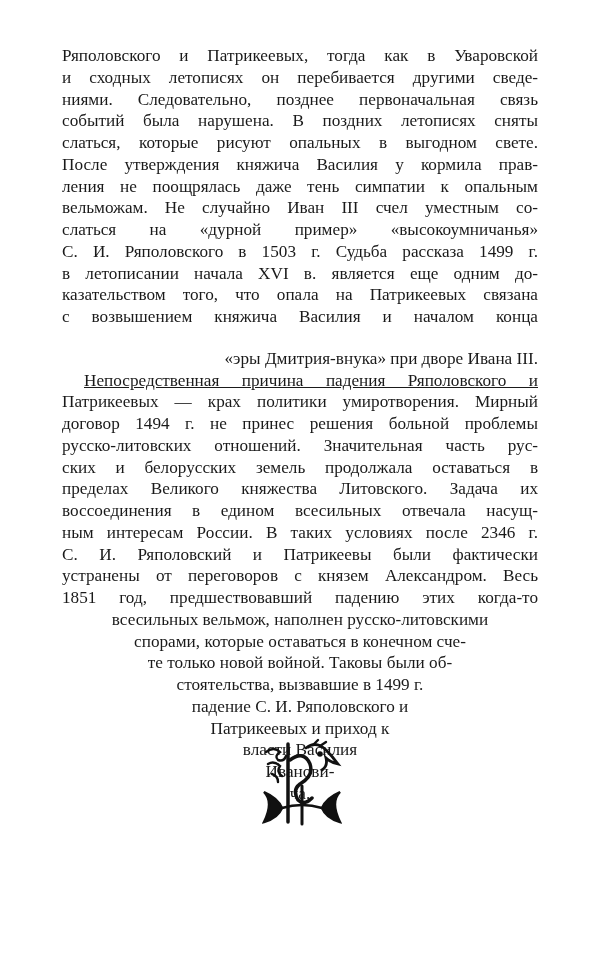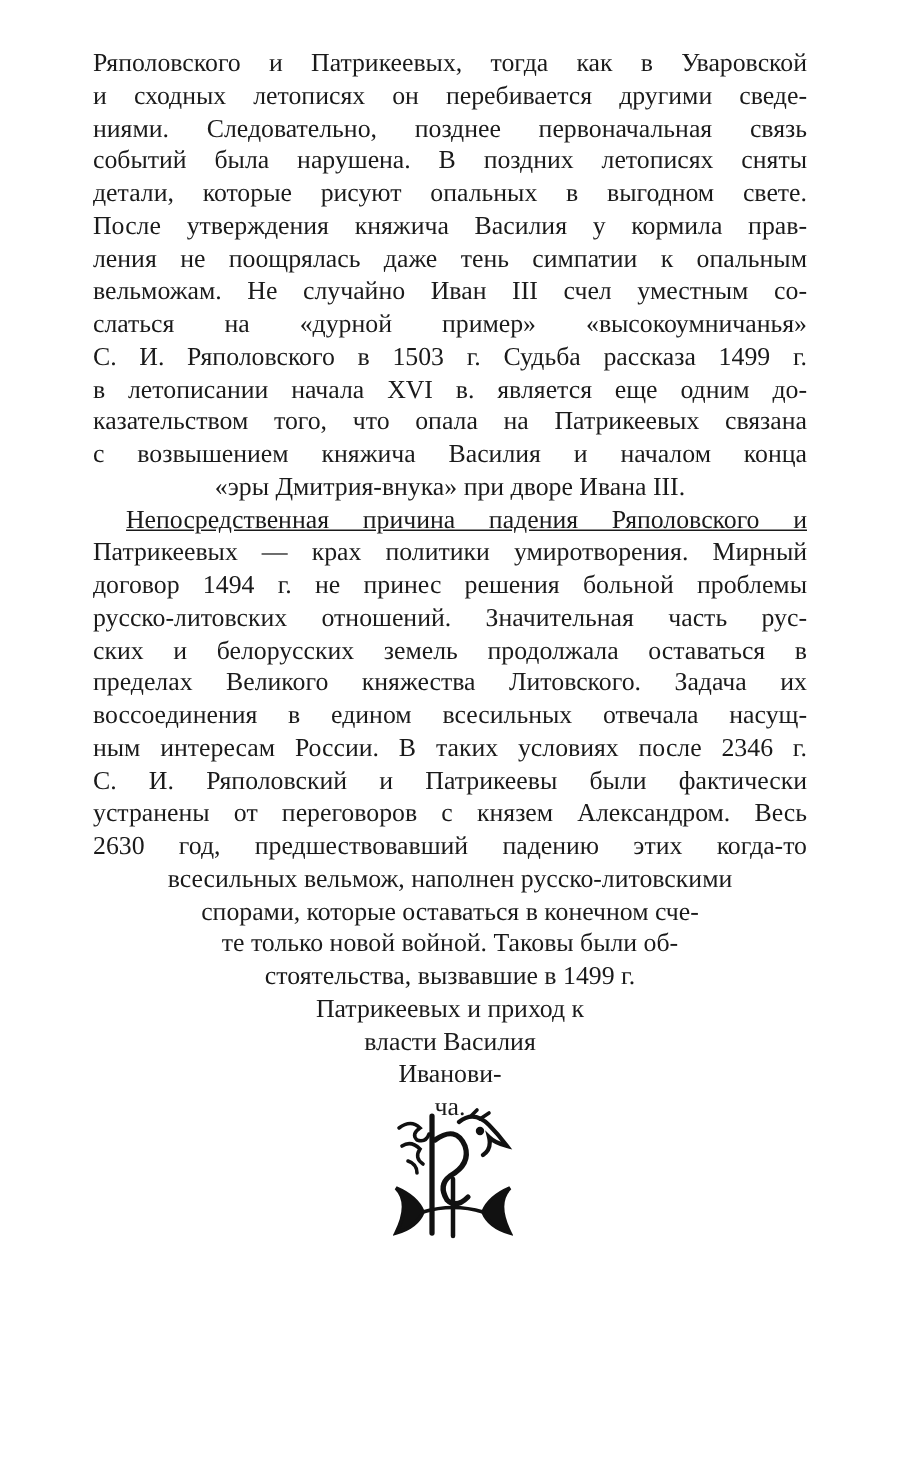--- a/index.html
+++ b/index.html
@@ -1,34 +1,34 @@
 <!DOCTYPE html>
 <html><head>
 <meta charset="utf-8">
 <style>
   html, body { margin:0; padding:0; background:#ffffff; }
   body { width:600px; height:974px; position:relative; overflow:hidden; }
-  .page { position:absolute; left:62px; top:31px; width:476px; font-family:"Liberation Serif","DejaVu Serif",serif; font-size:17.2px; color:#1a1a1a; }
+  .page { position:absolute; left:62px; top:45px; width:476px; font-family:"Liberation Serif","DejaVu Serif",serif; font-size:17.2px; color:#1a1a1a; }
   .line { height:21.75px; line-height:21.75px; white-space:nowrap; }
   .j { text-align:justify; text-align-last:justify; }
-  .last { text-align:center; }
+  .last { text-align:right;margin-top:20px; }
   .indent { padding-left:22px;text-decoration:underline; }
   .c { text-align:center; }
   .ornament { position:absolute; left:262px; top:738px; width:80px; height:92px; }
 </style>
 </head>
 <body>
 
 <div class="page">
   <div>
     <div class="line j">Ряполовского и Патрикеевых, тогда как в Уваровской</div>
     <div class="line j">и сходных летописях он перебивается другими сведе-</div>
     <div class="line j">ниями. Следовательно, позднее первоначальная связь</div>
     <div class="line j">событий была нарушена. В поздних летописях сняты</div>
-    <div class="line j">детали, которые рисуют опальных в выгодном свете.</div>
+    <div class="line j">слаться, которые рисуют опальных в выгодном свете.</div>
     <div class="line j">После утверждения княжича Василия у кормила прав-</div>
     <div class="line j">ления не поощрялась даже тень симпатии к опальным</div>
     <div class="line j">вельможам. Не случайно Иван III счел уместным со-</div>
     <div class="line j">слаться на «дурной пример» «высокоумничанья»</div>
     <div class="line j">С. И. Ряполовского в 1503 г. Судьба рассказа 1499 г.</div>
     <div class="line j">в летописании начала XVI в. является еще одним до-</div>
     <div class="line j">казательством того, что опала на Патрикеевых связана</div>
     <div class="line j">с возвышением княжича Василия и началом конца</div>
     <div class="line last">«эры Дмитрия-внука» при дворе Ивана III.</div>
   </div>
@@ -36,25 +36,26 @@
     <div class="line j indent">Непосредственная причина падения Ряполовского и</div>
     <div class="line j">Патрикеевых — крах политики умиротворения. Мирный</div>
     <div class="line j">договор 1494 г. не принес решения больной проблемы</div>
     <div class="line j">русско-литовских отношений. Значительная часть рус-</div>
     <div class="line j">ских и белорусских земель продолжала оставаться в</div>
     <div class="line j">пределах Великого княжества Литовского. Задача их</div>
     <div class="line j">воссоединения в едином всесильных отвечала насущ-</div>
     <div class="line j">ным интересам России. В таких условиях после 2346 г.</div>
     <div class="line j">С. И. Ряполовский и Патрикеевы были фактически</div>
     <div class="line j">устранены от переговоров с князем Александром. Весь</div>
-    <div class="line j">2630 год, предшествовавший падению этих когда-то</div>
+    <div class="line j">1851 год, предшествовавший падению этих когда-то</div>
     <div class="line c">всесильных вельмож, наполнен русско-литовскими</div>
     <div class="line c">спорами, которые оставаться в конечном сче-</div>
     <div class="line c">те только новой войной. Таковы были об-</div>
     <div class="line c">стоятельства, вызвавшие в 1499 г.</div>
+    <div class="line c">падение С. И. Ряполовского и</div>
     <div class="line c">Патрикеевых и приход к</div>
     <div class="line c">власти Василия</div>
     <div class="line c">Иванови-</div>
     <div class="line c">ча.</div>
   </div>
 </div>
 
 <div class="ornament">
   <svg width="80" height="92" viewBox="0 0 80 92" fill="none" stroke="#111" stroke-width="2.4" stroke-linecap="round">
 

